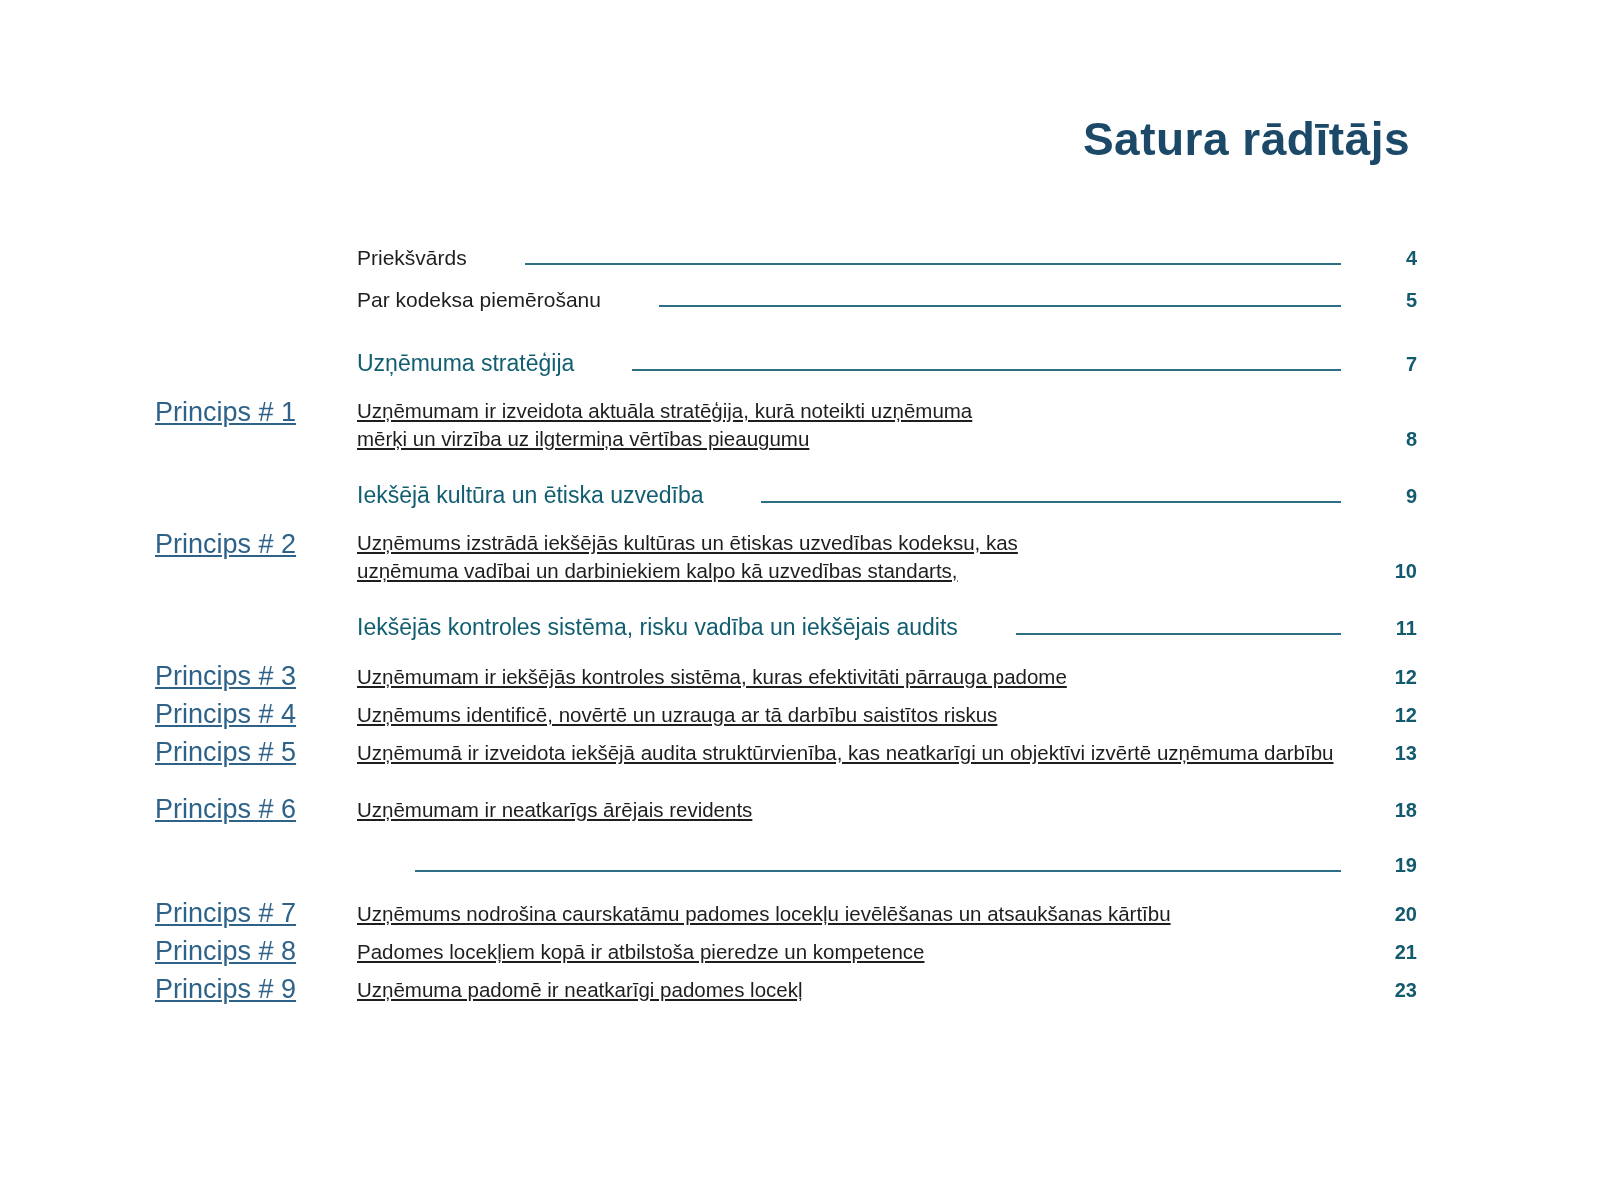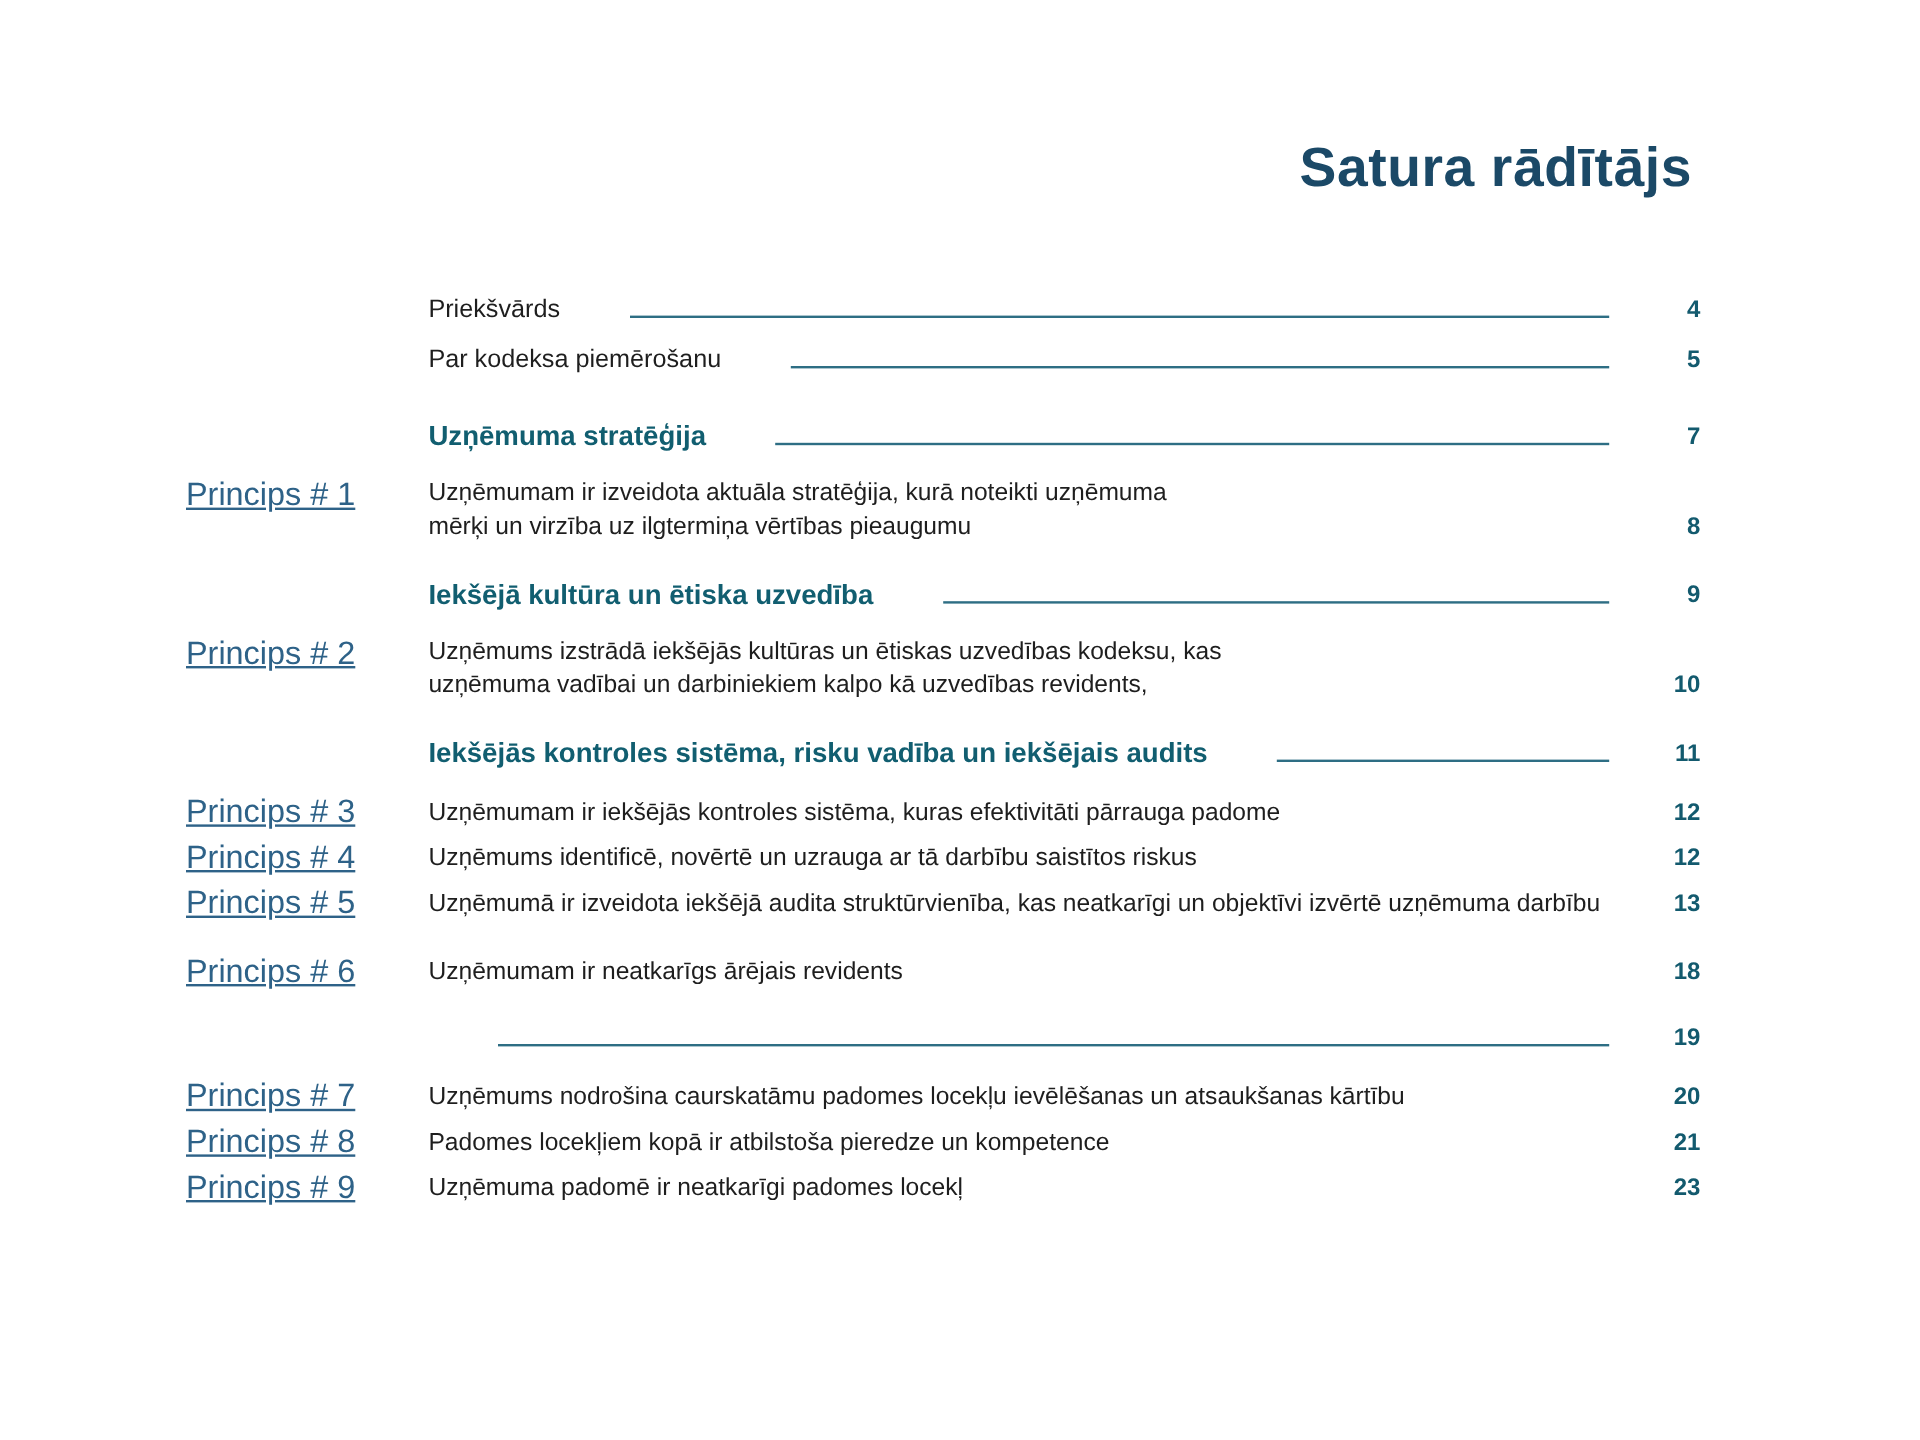--- a/index.html
+++ b/index.html
@@ -40,21 +40,21 @@
   .front-label {
     font-size: 21px;
     line-height: 28px;
     color: #1e1e1e;
   }
   .toc-section { margin-top: 27px; }
   .heading-row { margin-bottom: 19px; }
   .section-heading {
     font-size: 23px;
     line-height: 30px;
-    font-weight: 700;
+    font-weight: 400;
     color: #115e70;
   }
   .leader {
     flex: 1;
     border-bottom: 2px solid #2e6e84;
     margin-left: 58px;
     margin-right: 28px;
     margin-bottom: 7px;
     min-width: 40px;
   }
@@ -68,20 +68,21 @@
     font-weight: 400;
     color: #2e6288;
     text-decoration: underline;
   }
   .entry-text {
     flex: 1;
     font-size: 20.5px;
     line-height: 28px;
     color: #1e1e1e;
     margin-right: 28px;
+    text-decoration: underline;
   }
   .pagenum {
     flex: 0 0 48px;
     width: 48px;
     text-align: right;
     font-size: 20px;
     line-height: 28px;
     font-weight: 700;
     color: #135a6e;
   }
@@ -128,21 +129,21 @@
           <div class="row heading-row">
             <div class="spacer"></div>
             <div class="section-heading">Iekšējā kultūra un ētiska uzvedība</div>
             <div class="leader"></div>
             <div class="pagenum">9</div>
           </div>
           <div class="row entry-row">
             <div class="princ-label">Princips # 2</div>
             <div class="entry-text">
               <div class="entry-line">Uzņēmums izstrādā iekšējās kultūras un ētiskas uzvedības kodeksu, kas</div>
-              <div class="entry-line">uzņēmuma vadībai un darbiniekiem kalpo kā uzvedības revidents,</div>
+              <div class="entry-line">uzņēmuma vadībai un darbiniekiem kalpo kā uzvedības standarts,</div>
             </div>
             <div class="pagenum">10</div>
           </div>
         </div>
         <div class="toc-section">
           <div class="row heading-row">
             <div class="spacer"></div>
             <div class="section-heading">Iekšējās kontroles sistēma, risku vadība un iekšējais audits</div>
             <div class="leader"></div>
             <div class="pagenum">11</div>

